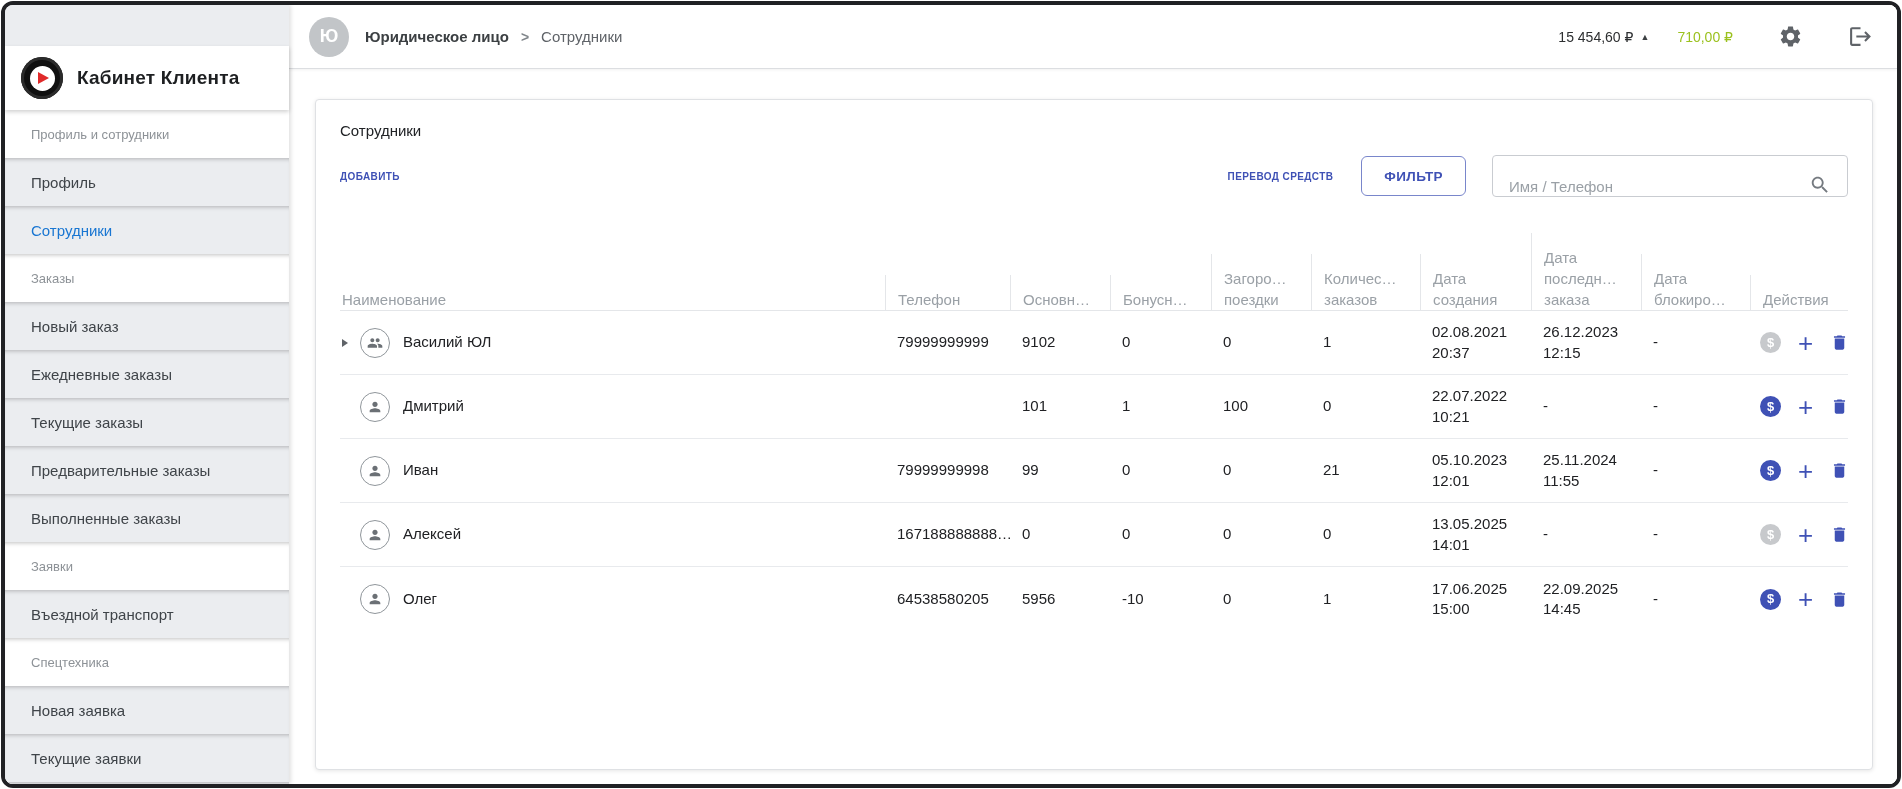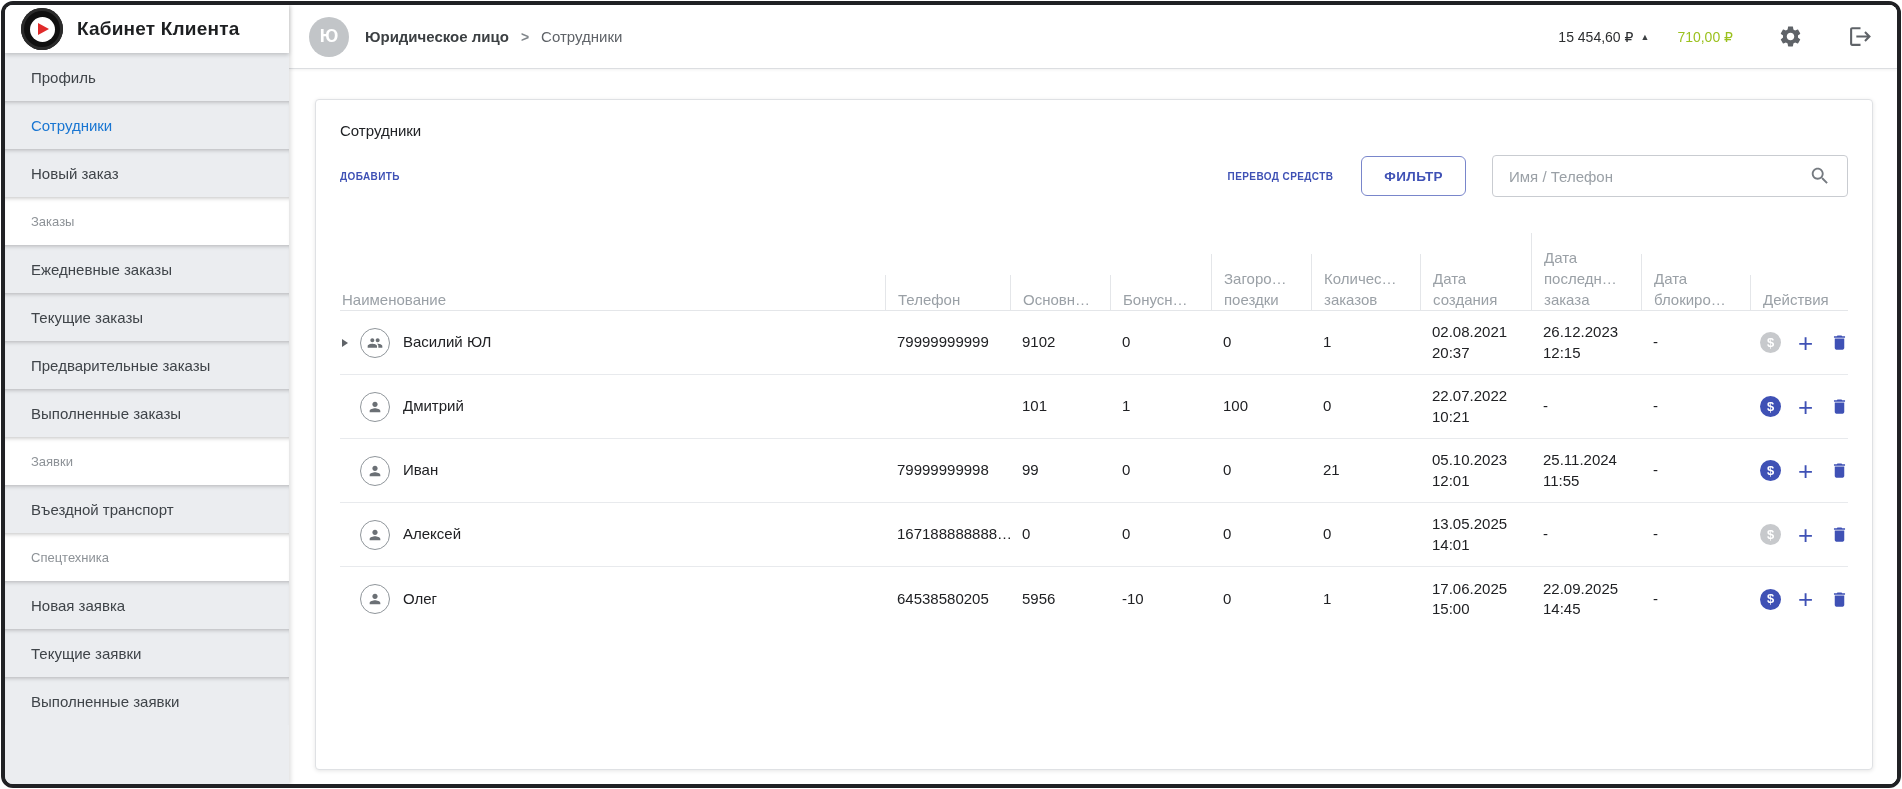--- a/index.html
+++ b/index.html
@@ -12,22 +12,22 @@
   }
   *{box-sizing:border-box;}
   html,body{margin:0;padding:0;width:1902px;height:789px;background:#fff;
     font-family:"Liberation Sans","DejaVu Sans",sans-serif;-webkit-font-smoothing:antialiased;}
   .window{position:absolute;inset:1px;border:4px solid #202124;border-radius:12px;overflow:hidden;
     display:flex;background:#fff;}
 
   
   .sidebar{width:284px;flex-shrink:0;display:flex;flex-direction:column;background:#ebedf0;
     position:relative;z-index:3;box-shadow:2px 0 4px rgba(0,0,0,.12);}
-  .sidebar-header{height:48px;flex-shrink:0;background:#fff;display:flex;align-items:center;
-    gap:14px;padding:0 12px 0 16px;position:relative;z-index:2;box-shadow:0 2px 4px rgba(0,0,0,.18);}
+  .sidebar-header{height:64px;flex-shrink:0;background:#fff;display:flex;align-items:center;
+    gap:14px;padding:0 12px 0 16px;position:relative;z-index:2;box-shadow:0 2px 4px rgba(0,0,0,.18);margin-top:41px;}
   .logo{width:42px;height:42px;border-radius:50%;background:#101010;display:flex;align-items:center;
     justify-content:center;flex-shrink:0;box-shadow:inset 0 0 0 3px #2b2b2b;}
   .logo-inner{width:25px;height:25px;border-radius:50%;background:#fff;display:flex;align-items:center;justify-content:center;}
   .logo-play{width:0;height:0;border-left:11px solid #e02a2a;border-top:6.5px solid transparent;
     border-bottom:6.5px solid transparent;margin-left:3px;}
   .app-title{font-size:19px;font-weight:700;color:#1d1f21;letter-spacing:.2px;white-space:nowrap;}
   .menu{flex:1;display:flex;flex-direction:column;overflow:hidden;}
   .menu-row{height:48px;flex-shrink:0;display:flex;align-items:center;padding-left:26px;white-space:nowrap;}
   .menu-row + .menu-row{box-shadow:inset 0 4px 4px -3px rgba(0,0,0,.25);}
   .menu-section{background:#fff;color:#8d9297;font-size:13px;}
@@ -58,21 +58,21 @@
     box-shadow:0 1px 4px rgba(0,0,0,.10);padding:22px 24px 0 24px;overflow:hidden;}
   .card-title{font-size:15px;color:#212326;}
   .toolbar{display:flex;align-items:center;margin-top:16px;}
   .text-btn{background:none;border:none;padding:0;font-family:inherit;font-size:10px;font-weight:600;
     letter-spacing:.4px;color:var(--accent);cursor:pointer;white-space:nowrap;}
   .spacer{flex:1;}
   .outline-btn{margin-left:28px;background:#fff;border:1px solid #7986cb;border-radius:6px;
     padding:0 22px;height:40px;font-family:inherit;font-size:13.5px;font-weight:600;letter-spacing:.4px;
     color:var(--accent);cursor:pointer;white-space:nowrap;}
   .search-box{margin-left:26px;width:356px;height:42px;border:1px solid #c9ccd1;border-radius:4px;
-    display:flex;align-items:center;padding:0 16px 0 14px;background:#fff;}
+    display:flex;align-items:flex-end;padding:0 16px 0 14px;background:#fff;}
   .search-box input{flex:1;min-width:0;border:none;outline:none;font-family:inherit;font-size:15px;color:#3c4043;}
   .search-box input::placeholder{color:#9aa0a6;}
   .search-box svg{width:22px;height:22px;fill:#757a80;flex-shrink:0;cursor:pointer;}
 
   
   .table{margin-top:30px;}
   .t-head{display:flex;height:84px;border-bottom:1px solid #e4e6e9;align-items:flex-end;}
   .t-hcell{padding:14px 8px 0 12px;color:var(--text-gray);font-size:15px;line-height:1.4;
     white-space:pre-line;border-left:1px solid #e4e6e9;overflow:hidden;}
   .t-hcell.c0{border-left:none;padding-left:2px;}
@@ -115,24 +115,25 @@
   <aside class="sidebar">
     <div class="sidebar-header">
       <div class="logo">
         <div class="logo-inner">
           <div class="logo-play"></div>
         </div>
       </div>
       <div class="app-title">Кабинет Клиента</div>
     </div>
     <nav class="menu">
+        <div class="menu-row menu-section">Профиль и сотрудники</div>
         <div class="menu-row menu-item">Профиль</div>
         <div class="menu-row menu-item selected">Сотрудники</div>
+        <div class="menu-row menu-section">Заказы</div>
         <div class="menu-row menu-item">Новый заказ</div>
-        <div class="menu-row menu-section">Заказы</div>
         <div class="menu-row menu-item">Ежедневные заказы</div>
         <div class="menu-row menu-item">Текущие заказы</div>
         <div class="menu-row menu-item">Предварительные заказы</div>
         <div class="menu-row menu-item">Выполненные заказы</div>
         <div class="menu-row menu-section">Заявки</div>
         <div class="menu-row menu-item">Въездной транспорт</div>
         <div class="menu-row menu-section">Спецтехника</div>
         <div class="menu-row menu-item">Новая заявка</div>
         <div class="menu-row menu-item">Текущие заявки</div>
         <div class="menu-row menu-item">Выполненные заявки</div>

